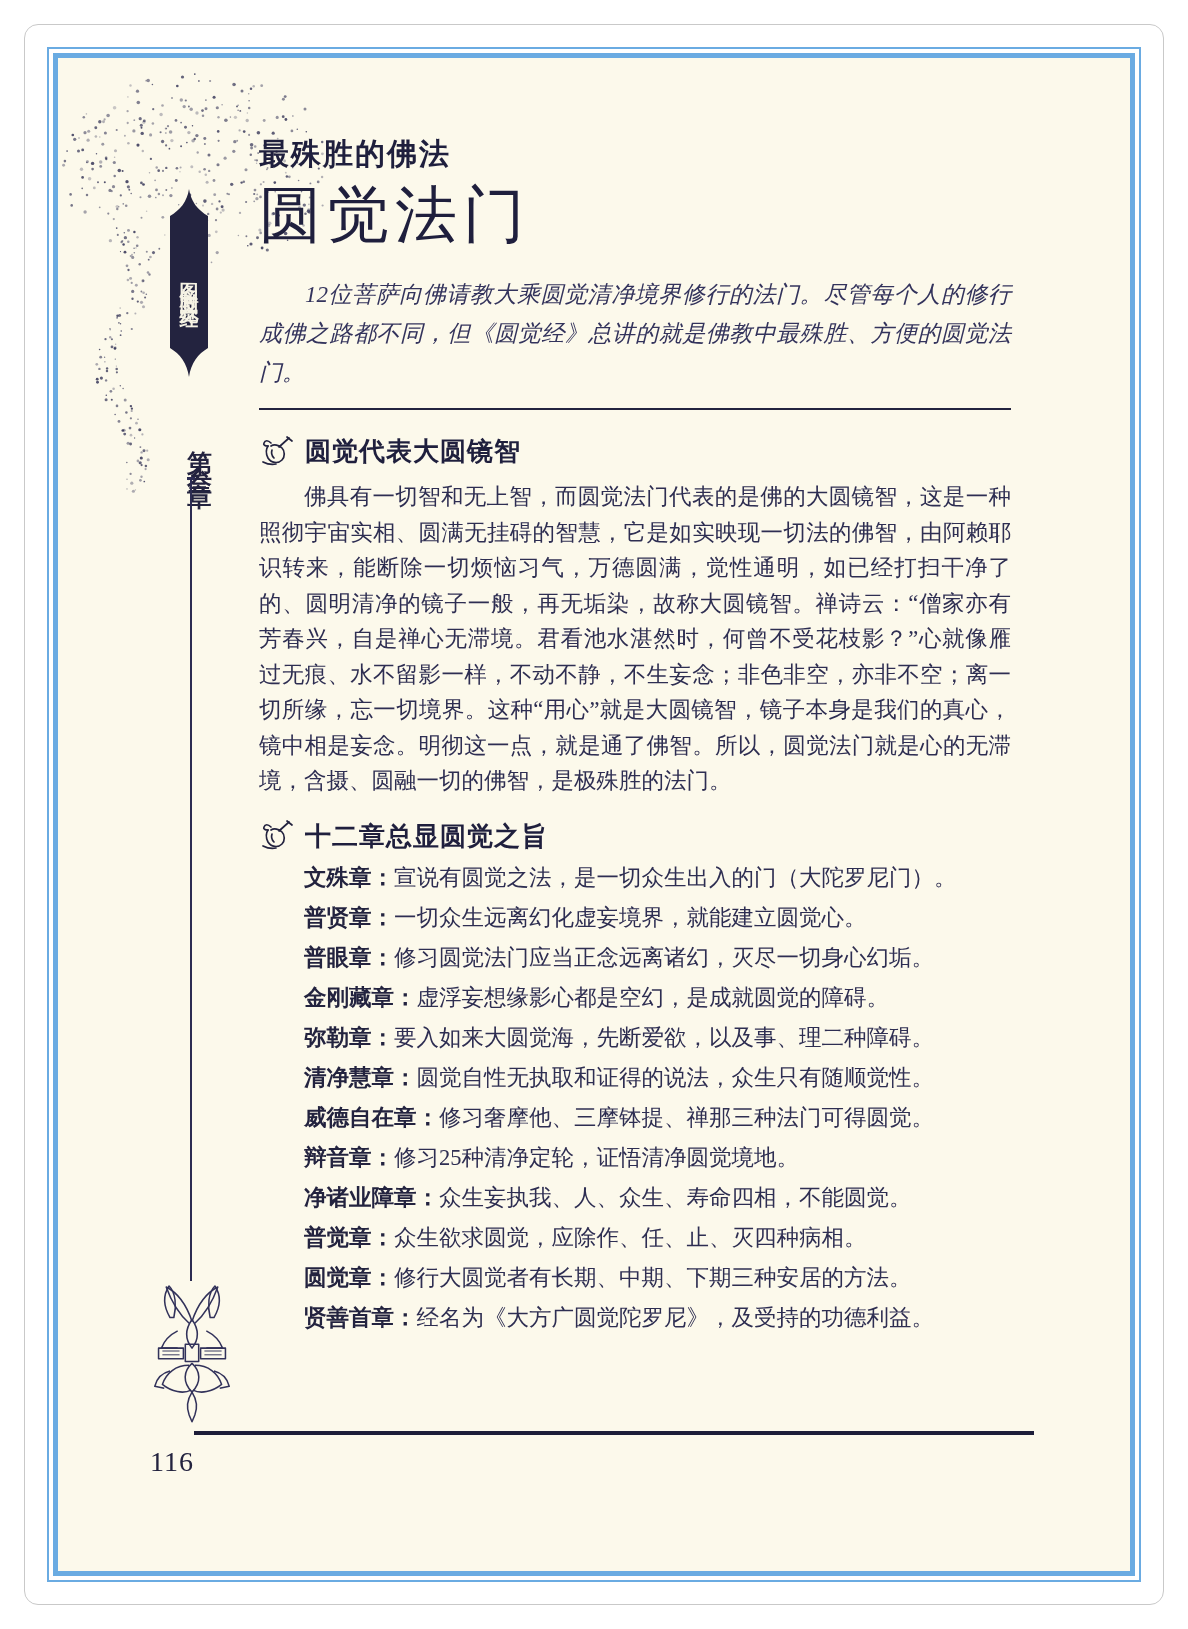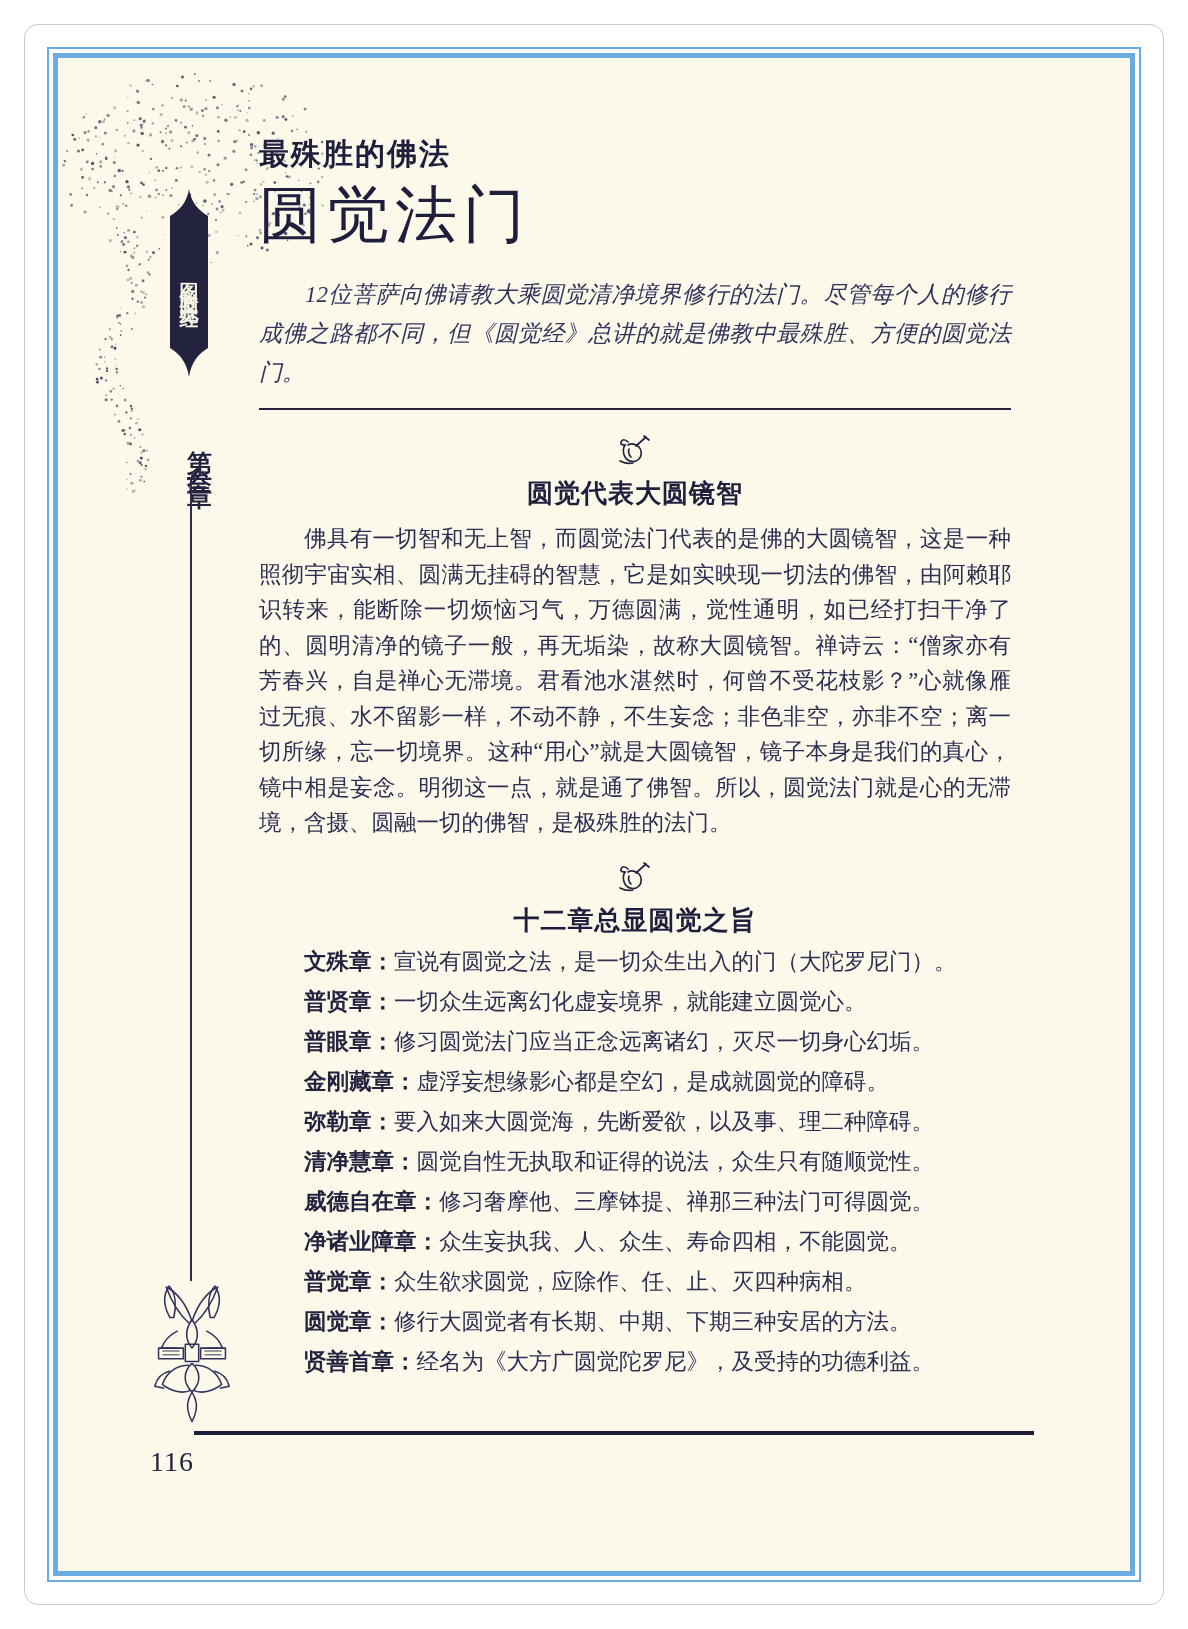--- a/index.html
+++ b/index.html
@@ -27,21 +27,21 @@
 
   
   .main{position:absolute;left:201px;top:0;width:752px;color:#2e2e52;}
   .eyebrow{margin-top:76px;font-family:"Liberation Sans","DejaVu Sans",sans-serif;
     font-weight:bold;font-size:30px;color:#1f1f3d;letter-spacing:2px;}
   .title{margin-top:6px;font-size:62px;font-weight:normal;color:#1f1f3d;letter-spacing:6px;line-height:1.1;}
   .intro{margin-top:26px;font-size:23px;line-height:39px;font-style:italic;color:#33335c;
     text-align:justify;text-indent:2em;}
   .divider{margin-top:16px;height:2px;background:#23233f;}
   .sec-head{display:flex;align-items:center;gap:8px;font-family:"Liberation Sans","DejaVu Sans",sans-serif;
-    font-weight:bold;font-size:26px;color:#1f1f3d;letter-spacing:1px;flex-direction:column;}
+    font-weight:bold;font-size:26px;color:#1f1f3d;letter-spacing:1px;}
   .sec-head.first{margin-top:24px;}
   .sec-head.second{margin-top:20px;}
   .sec-head .hand{flex:0 0 auto;width:38px;height:34px;}
   .sec-body{margin-top:10px;font-size:22.5px;line-height:35.5px;text-align:justify;text-indent:2em;color:#2e2e52;}
   .chapter-list{margin-top:4px;}
   .chapter-item{padding-left:45px;font-size:22.5px;line-height:40px;color:#2e2e52;}
   .chap-name{font-family:"Liberation Sans","DejaVu Sans",sans-serif;font-weight:bold;color:#23233f;}
   .bottom-rule{position:absolute;left:136px;top:1373px;width:840px;height:4px;background:#1d1d38;}
   .page-number{position:absolute;left:92px;top:1388px;font-size:28px;color:#23233f;letter-spacing:1px;}
 </style>
@@ -594,20 +594,23 @@
               <div class="chapter-item">
               <span class="chap-name">弥勒章：</span><span class="chap-desc">要入如来大圆觉海，先断爱欲，以及事、理二种障碍。</span>
             </div>
               <div class="chapter-item">
               <span class="chap-name">清净慧章：</span><span class="chap-desc">圆觉自性无执取和证得的说法，众生只有随顺觉性。</span>
             </div>
               <div class="chapter-item">
               <span class="chap-name">威德自在章：</span><span class="chap-desc">修习奢摩他、三摩钵提、禅那三种法门可得圆觉。</span>
             </div>
               <div class="chapter-item">
+              <span class="chap-name">辩音章：</span><span class="chap-desc">修习25种清净定轮，证悟清净圆觉境地。</span>
+            </div>
+              <div class="chapter-item">
               <span class="chap-name">净诸业障章：</span><span class="chap-desc">众生妄执我、人、众生、寿命四相，不能圆觉。</span>
             </div>
               <div class="chapter-item">
               <span class="chap-name">普觉章：</span><span class="chap-desc">众生欲求圆觉，应除作、任、止、灭四种病相。</span>
             </div>
               <div class="chapter-item">
               <span class="chap-name">圆觉章：</span><span class="chap-desc">修行大圆觉者有长期、中期、下期三种安居的方法。</span>
             </div>
               <div class="chapter-item">
               <span class="chap-name">贤善首章：</span><span class="chap-desc">经名为《大方广圆觉陀罗尼》，及受持的功德利益。</span>

